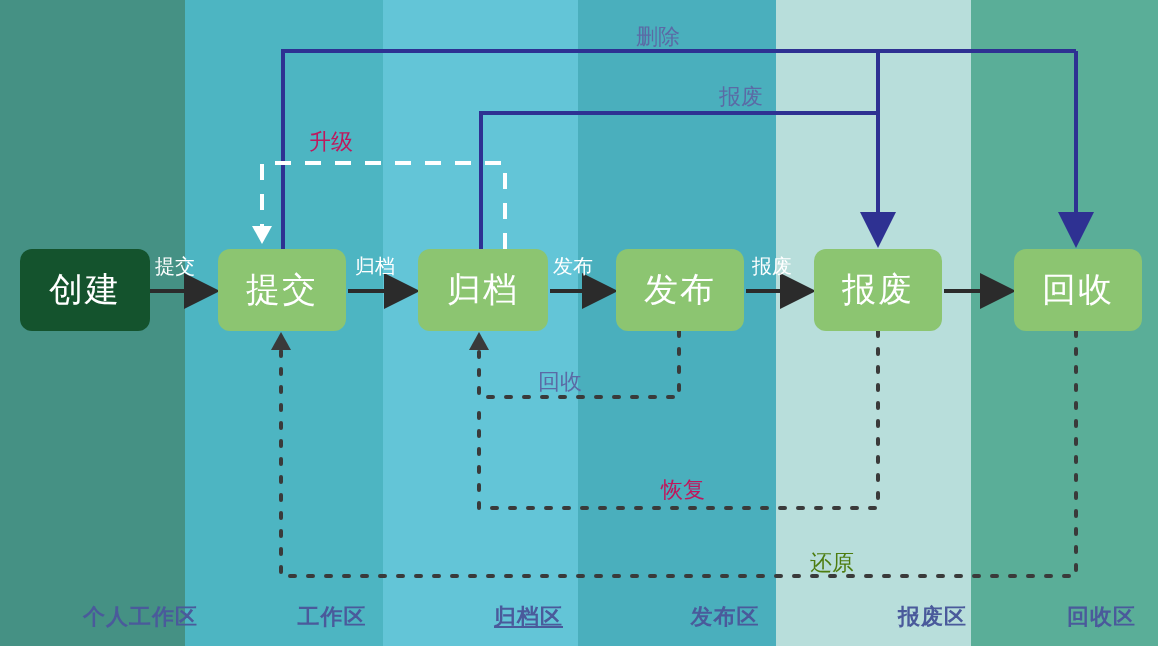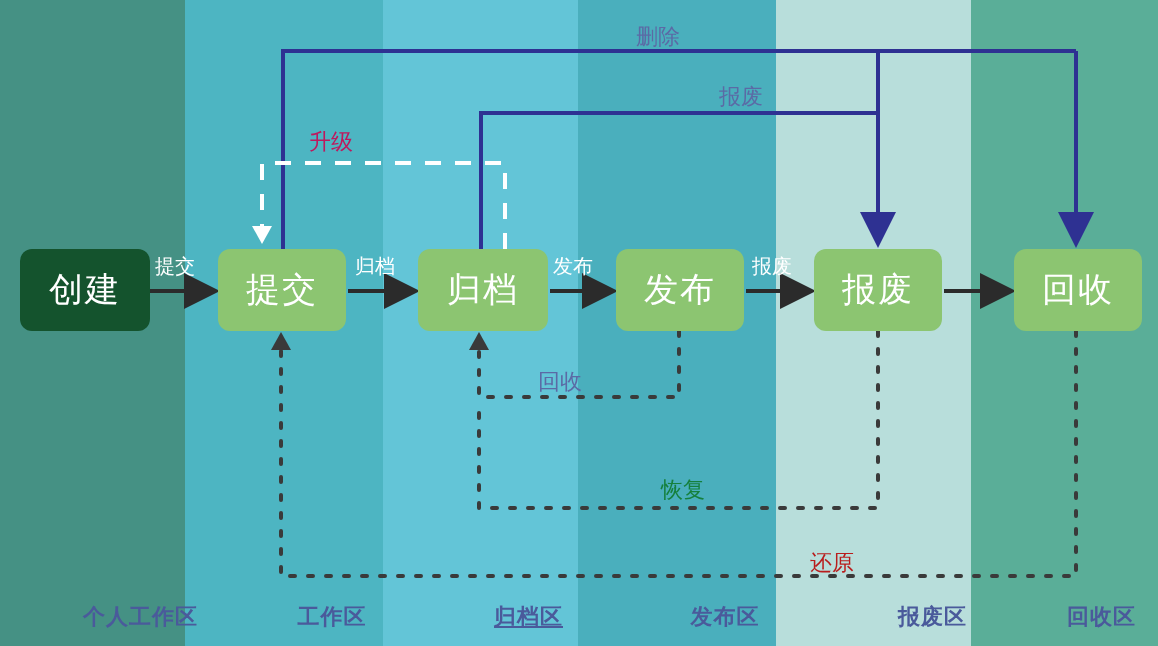--- a/index.html
+++ b/index.html
@@ -95,16 +95,16 @@
       <div class="edge-label" style="left: 155px; top: 253px;">提交</div>
       <div class="edge-label" style="left: 355px; top: 253px;">归档</div>
       <div class="edge-label" style="left: 553px; top: 253px;">发布</div>
       <div class="edge-label" style="left: 752px; top: 253px;">报废</div>
     </div>
   <div id="flowlabels">
       <div class="flow-label" style="left: 636px; top: 22px; color: rgb(91, 106, 165);">删除</div>
       <div class="flow-label" style="left: 719px; top: 82px; color: rgb(91, 106, 165);">报废</div>
       <div class="flow-label" style="left: 309px; top: 127px; color: #be185d;">升级</div>
       <div class="flow-label" style="left: 538px; top: 367px; color: rgb(91, 106, 165);">回收</div>
-      <div class="flow-label" style="left: 661px; top: 475px; color: #15803d;">恢复</div>
-      <div class="flow-label" style="left: 810px; top: 548px; color: #b91c1c;">还原</div>
+      <div class="flow-label" style="left: 661px; top: 475px; color: #be185d;">恢复</div>
+      <div class="flow-label" style="left: 810px; top: 548px; color: #4d7c0f;">还原</div>
     </div>
 </div>
 
 </body></html>

